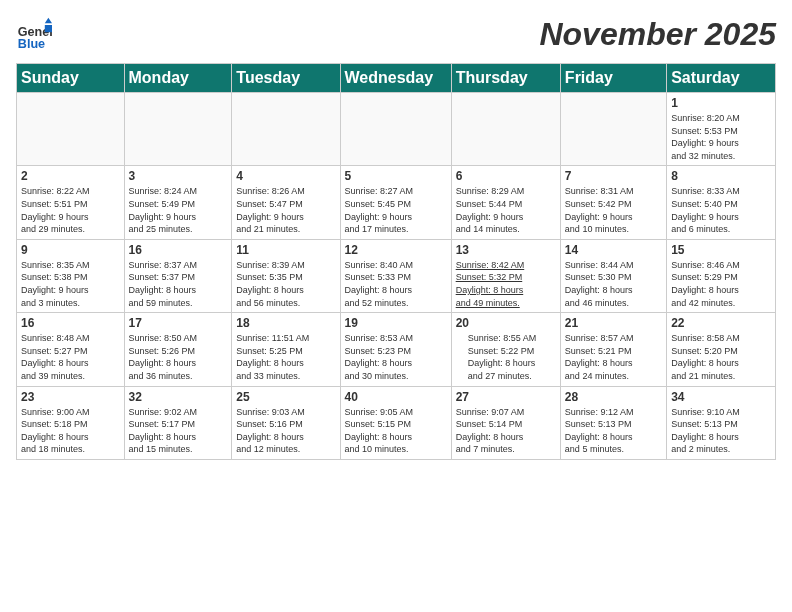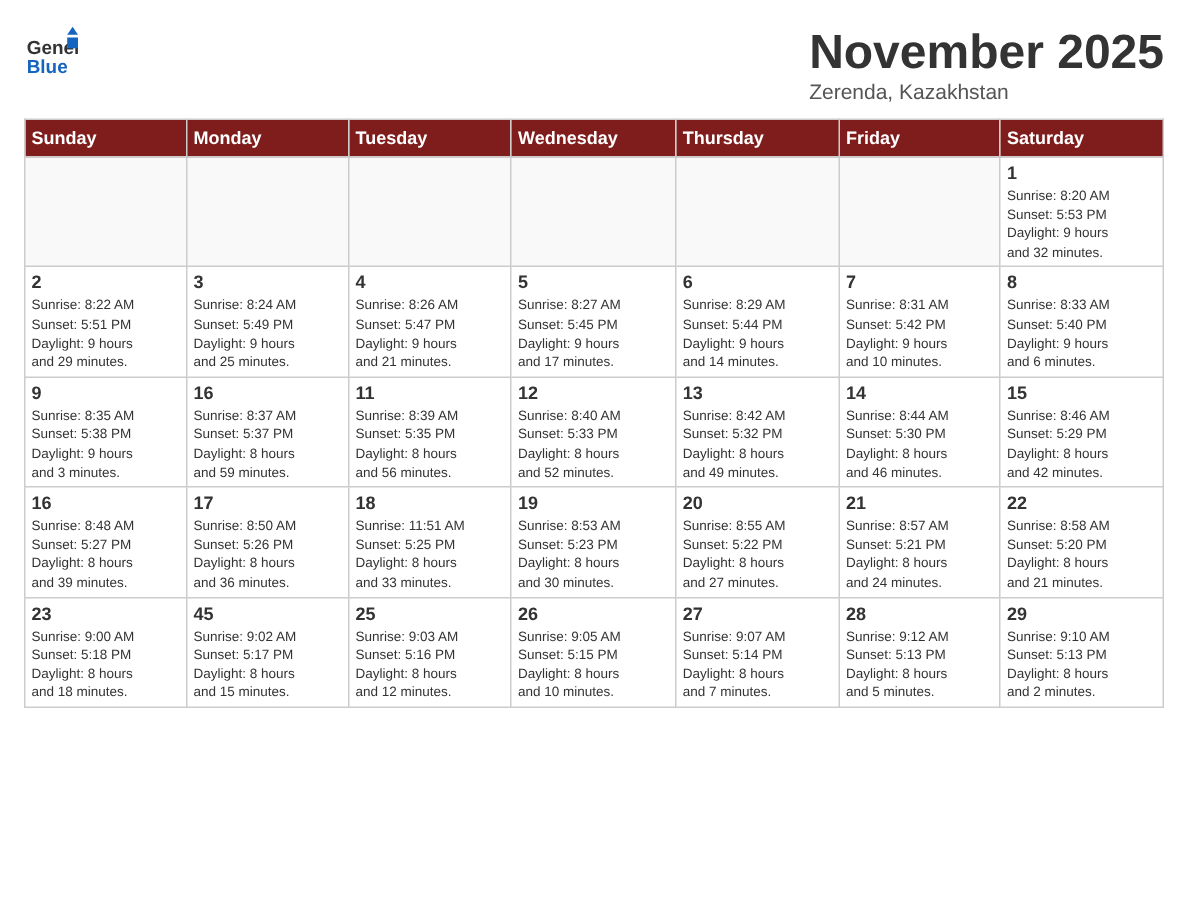--- a/index.html
+++ b/index.html
@@ -25,42 +25,43 @@
     .logo {
       display: flex;
       align-items: center;
       gap: 4px;
     }
     .logo-icon {
       width: 36px;
       height: 36px;
     }
     .title-block {
-      text-align: left;
+      text-align: right;
+      font-style: italic;
     }
     .month-title {
       font-size: 32px;
       font-weight: bold;
       color: #333;
     }
     .subtitle {
       font-size: 14px;
       color: #555;
     }
     .calendar {
       width: 100%;
       border-collapse: collapse;
       font-size: 10px;
     }
     .calendar thead tr th {
-      background: #7f1d1d;
+      background: #0f766e;
       color: #fff;
       padding: 5px 4px;
       text-align: left;
-      font-size: 12px;
+      font-size: 16px;
       font-weight: bold;
       border: 1px solid #ccc;
     }
     .calendar tbody tr td {
       vertical-align: top;
       border: 1px solid #ccc;
       padding: 3px 4px;
       width: 113px;
       min-height: 70px;
       height: 70px;
@@ -93,21 +94,20 @@
     <div class="logo">
       <svg class="logo-icon" viewBox="0 0 40 40">
         <text x="2" y="22" font-size="14" font-weight="bold" fill="#333">General</text>
         <text x="2" y="36" font-size="14" font-weight="bold" fill="#1565C0">Blue</text>
         <polygon points="32,8 40,8 36,2" fill="#1565C0"></polygon>
         <polygon points="32,10 40,10 40,18 32,18" fill="#1565C0"></polygon>
       </svg>
     </div>
     <div class="title-block">
       <div class="month-title">November 2025</div>
-      <div class="subtitle">Zerenda, Kazakhstan</div>
     </div>
   </div>
 
   <table class="calendar">
     <thead>
       <tr>
         <th>Sunday</th>
         <th>Monday</th>
         <th>Tuesday</th>
         <th>Wednesday</th>
@@ -207,21 +207,21 @@
           </td>
           <td>
             <span class="day-number">12</span>
             <div class="day-info" style="white-space: pre-line;">Sunrise: 8:40 AM
 Sunset: 5:33 PM
 Daylight: 8 hours
 and 52 minutes.</div>
           </td>
           <td>
             <span class="day-number">13</span>
-            <div class="day-info" style="white-space: pre-line;">Sunrise: 8:42 AM
+            <div class="day-info" style="white-space: pre-line; text-decoration: underline;">Sunrise: 8:42 AM
 Sunset: 5:32 PM
 Daylight: 8 hours
 and 49 minutes.</div>
           </td>
           <td>
             <span class="day-number">14</span>
             <div class="day-info" style="white-space: pre-line;">Sunrise: 8:44 AM
 Sunset: 5:30 PM
 Daylight: 8 hours
 and 46 minutes.</div>
@@ -258,21 +258,21 @@
           </td>
           <td>
             <span class="day-number">19</span>
             <div class="day-info" style="white-space: pre-line;">Sunrise: 8:53 AM
 Sunset: 5:23 PM
 Daylight: 8 hours
 and 30 minutes.</div>
           </td>
           <td>
             <span class="day-number">20</span>
-            <div class="day-info" style="white-space: pre-line;">Sunrise: 8:55 AM
+            <div class="day-info" style="white-space: pre-line; margin-left: 12px;">Sunrise: 8:55 AM
 Sunset: 5:22 PM
 Daylight: 8 hours
 and 27 minutes.</div>
           </td>
           <td>
             <span class="day-number">21</span>
             <div class="day-info" style="white-space: pre-line;">Sunrise: 8:57 AM
 Sunset: 5:21 PM
 Daylight: 8 hours
 and 24 minutes.</div>
@@ -287,56 +287,56 @@
         </tr>
         <tr>
           <td>
             <span class="day-number">23</span>
             <div class="day-info" style="white-space: pre-line;">Sunrise: 9:00 AM
 Sunset: 5:18 PM
 Daylight: 8 hours
 and 18 minutes.</div>
           </td>
           <td>
-            <span class="day-number">45</span>
+            <span class="day-number">32</span>
             <div class="day-info" style="white-space: pre-line;">Sunrise: 9:02 AM
 Sunset: 5:17 PM
 Daylight: 8 hours
 and 15 minutes.</div>
           </td>
           <td>
             <span class="day-number">25</span>
             <div class="day-info" style="white-space: pre-line;">Sunrise: 9:03 AM
 Sunset: 5:16 PM
 Daylight: 8 hours
 and 12 minutes.</div>
           </td>
           <td>
-            <span class="day-number">26</span>
+            <span class="day-number">40</span>
             <div class="day-info" style="white-space: pre-line;">Sunrise: 9:05 AM
 Sunset: 5:15 PM
 Daylight: 8 hours
 and 10 minutes.</div>
           </td>
           <td>
             <span class="day-number">27</span>
             <div class="day-info" style="white-space: pre-line;">Sunrise: 9:07 AM
 Sunset: 5:14 PM
 Daylight: 8 hours
 and 7 minutes.</div>
           </td>
           <td>
             <span class="day-number">28</span>
             <div class="day-info" style="white-space: pre-line;">Sunrise: 9:12 AM
 Sunset: 5:13 PM
 Daylight: 8 hours
 and 5 minutes.</div>
           </td>
           <td>
-            <span class="day-number">29</span>
+            <span class="day-number">34</span>
             <div class="day-info" style="white-space: pre-line;">Sunrise: 9:10 AM
 Sunset: 5:13 PM
 Daylight: 8 hours
 and 2 minutes.</div>
           </td>
         </tr>
       </tbody>
   </table>
 </div>
 

